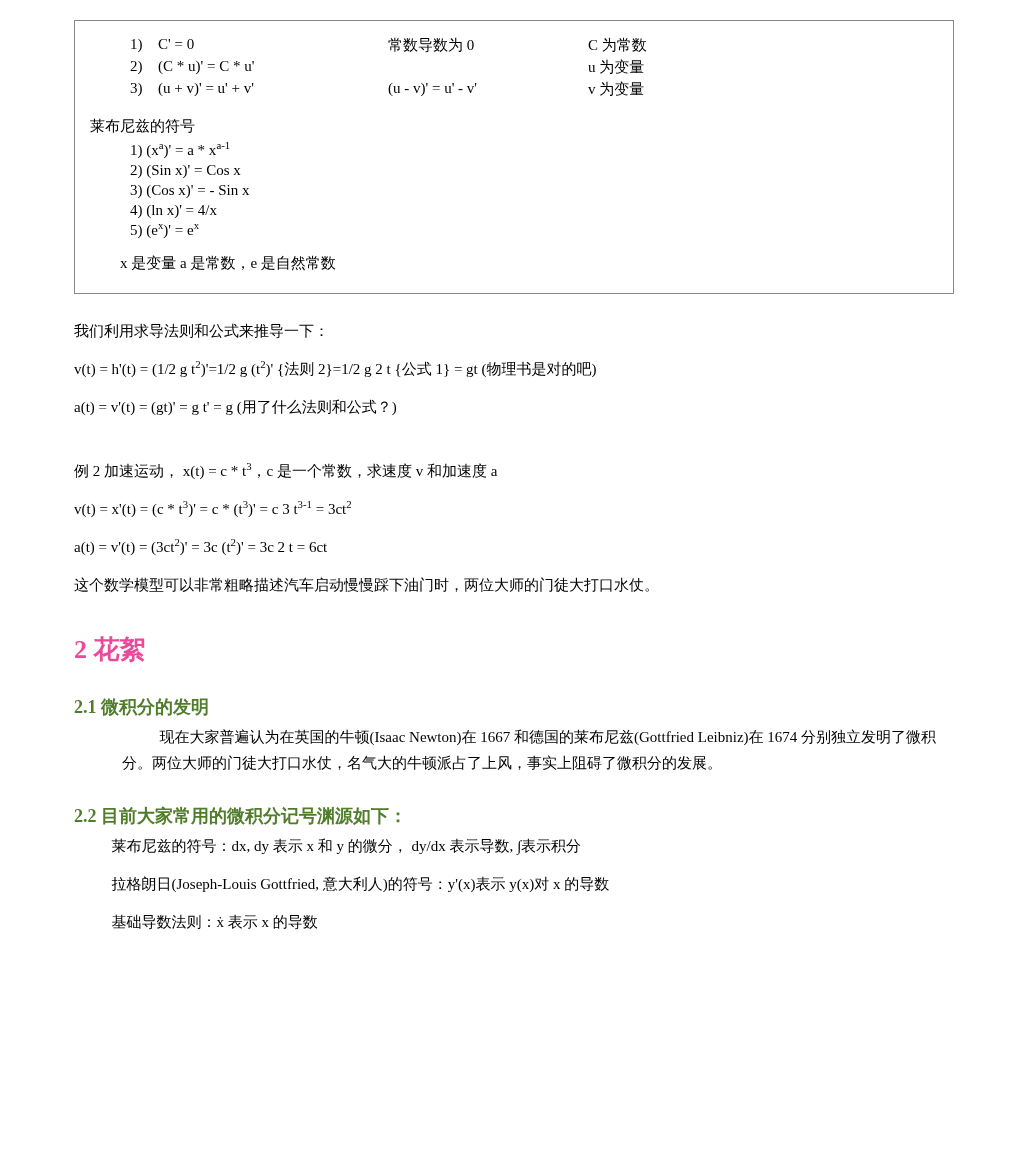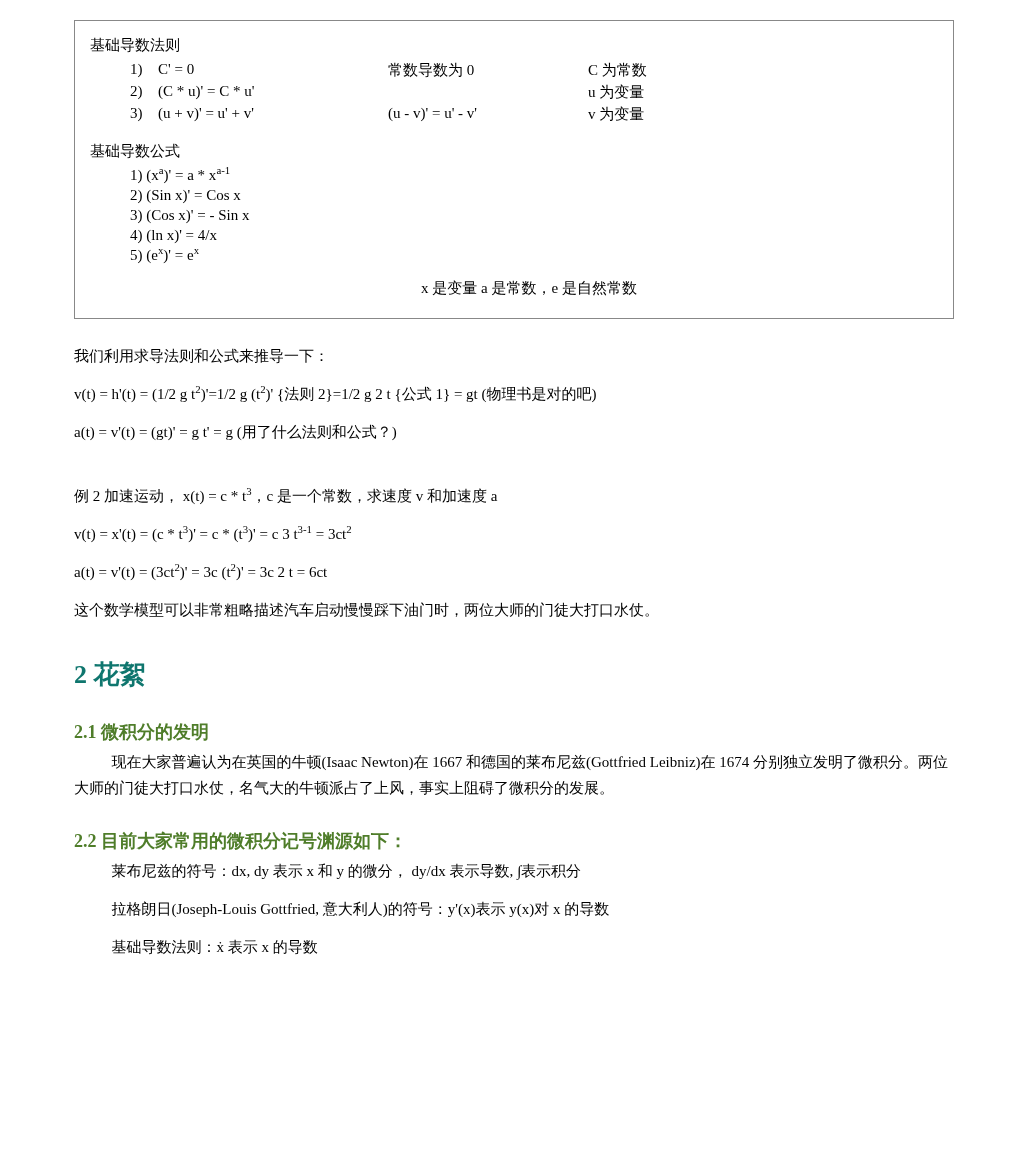--- a/index.html
+++ b/index.html
@@ -48,30 +48,29 @@
   }
   .formula-list {
     padding-left: 40px;
     margin-bottom: 15px;
   }
   .formula-row {
     margin-bottom: 3px;
   }
   .box-footer {
     padding-left: 30px;
-    text-align: center;
   }
   .para {
     margin-bottom: 14px;
     line-height: 1.6;
   }
   h2.section {
     font-family: "SimSun", "KaiTi", serif;
     font-size: 26px;
-    color: #0f766e;
+    color: #ec4899;
     font-weight: bold;
     margin: 35px 0 8px 0;
   }
   h3.subsection {
     font-family: "SimSun", "KaiTi", serif;
     font-size: 18px;
     color: #4F7D2A;
     font-weight: bold;
     margin: 28px 0 6px 0;
   }
@@ -79,21 +78,20 @@
     padding-left: 2.5em;
   }
   sup { font-size: 0.72em; vertical-align: super; line-height: 0; }
 </style>
 </head>
 <body>
 
 <div class="page">
 
   <div class="box">
-    <div class="box-title">基础导数法则</div>
 
     <div class="rule-list">
       <div class="rule-row">
         <span class="num">1)</span>
         <span class="expr">C' = 0</span>
         <span class="expr2">常数导数为 0</span>
         <span class="note">C 为常数</span>
       </div>
       <div class="rule-row">
         <span class="num">2)</span>
@@ -102,21 +100,21 @@
         <span class="note">u 为变量</span>
       </div>
       <div class="rule-row">
         <span class="num">3)</span>
         <span class="expr">(u + v)' = u' + v'</span>
         <span class="expr2">(u - v)' = u' - v'</span>
         <span class="note">v 为变量</span>
       </div>
     </div>
 
-    <div class="box-title">基础导数公式</div>
+    <div class="box-title">莱布尼兹的符号</div>
 
     <div class="formula-list">
       <div class="formula-row">
         <span class="num">1)</span>
         <span>(x<sup>a</sup>)' = a * x<sup>a-1</sup></span>
       </div>
       <div class="formula-row">
         <span class="num">2)</span>
         <span>(Sin x)' = Cos x</span>
       </div>
@@ -141,21 +139,21 @@
   <div class="para">v(t) = h'(t) = (1/2 g t<sup>2</sup>)'=1/2 g (t<sup>2</sup>)'  {法则 2}=1/2 g 2 t  {公式 1} = gt (物理书是对的吧)</div>
   <div class="para" style="margin-bottom:40px;">a(t) = v'(t) = (gt)' = g t' = g   (用了什么法则和公式？)</div>
   <div class="para">例 2 加速运动， x(t) = c * t<sup>3</sup>，c 是一个常数，求速度 v 和加速度 a</div>
   <div class="para">v(t) = x'(t) = (c * t<sup>3</sup>)' = c * (t<sup>3</sup>)' = c 3 t<sup>3-1</sup> = 3ct<sup>2</sup></div>
   <div class="para">a(t) = v'(t) = (3ct<sup>2</sup>)' = 3c (t<sup>2</sup>)' = 3c 2 t = 6ct</div>
   <div class="para">这个数学模型可以非常粗略描述汽车启动慢慢踩下油门时，两位大师的门徒大打口水仗。</div>
 
   <h2 class="section">2  花絮</h2>
 
   <h3 class="subsection">2.1  微积分的发明</h3>
-  <div class="para" style="line-height:1.7;">
+  <div class="para" style="line-height:1.7;margin-left:48px;">
     <span style="display:inline-block; width:2.5em;"></span><span>现在大家普遍认为在英国的牛顿(Isaac Newton)在 1667 和德国的莱布尼兹(Gottfried Leibniz)在 1674 分别独立发明了微积分。两位大师的门徒大打口水仗，名气大的牛顿派占了上风，事实上阻碍了微积分的发展。</span>
   </div>
 
   <h3 class="subsection">2.2  目前大家常用的微积分记号渊源如下：</h3>
   <div class="indent-block">
     <div class="para">莱布尼兹的符号：dx, dy 表示 x 和 y 的微分， dy/dx 表示导数, ∫表示积分</div>
     <div class="para">拉格朗日(Joseph-Louis Gottfried, 意大利人)的符号：y'(x)表示 y(x)对 x 的导数</div>
     <div class="para">基础导数法则：ẋ 表示 x 的导数</div>
   </div>
 

